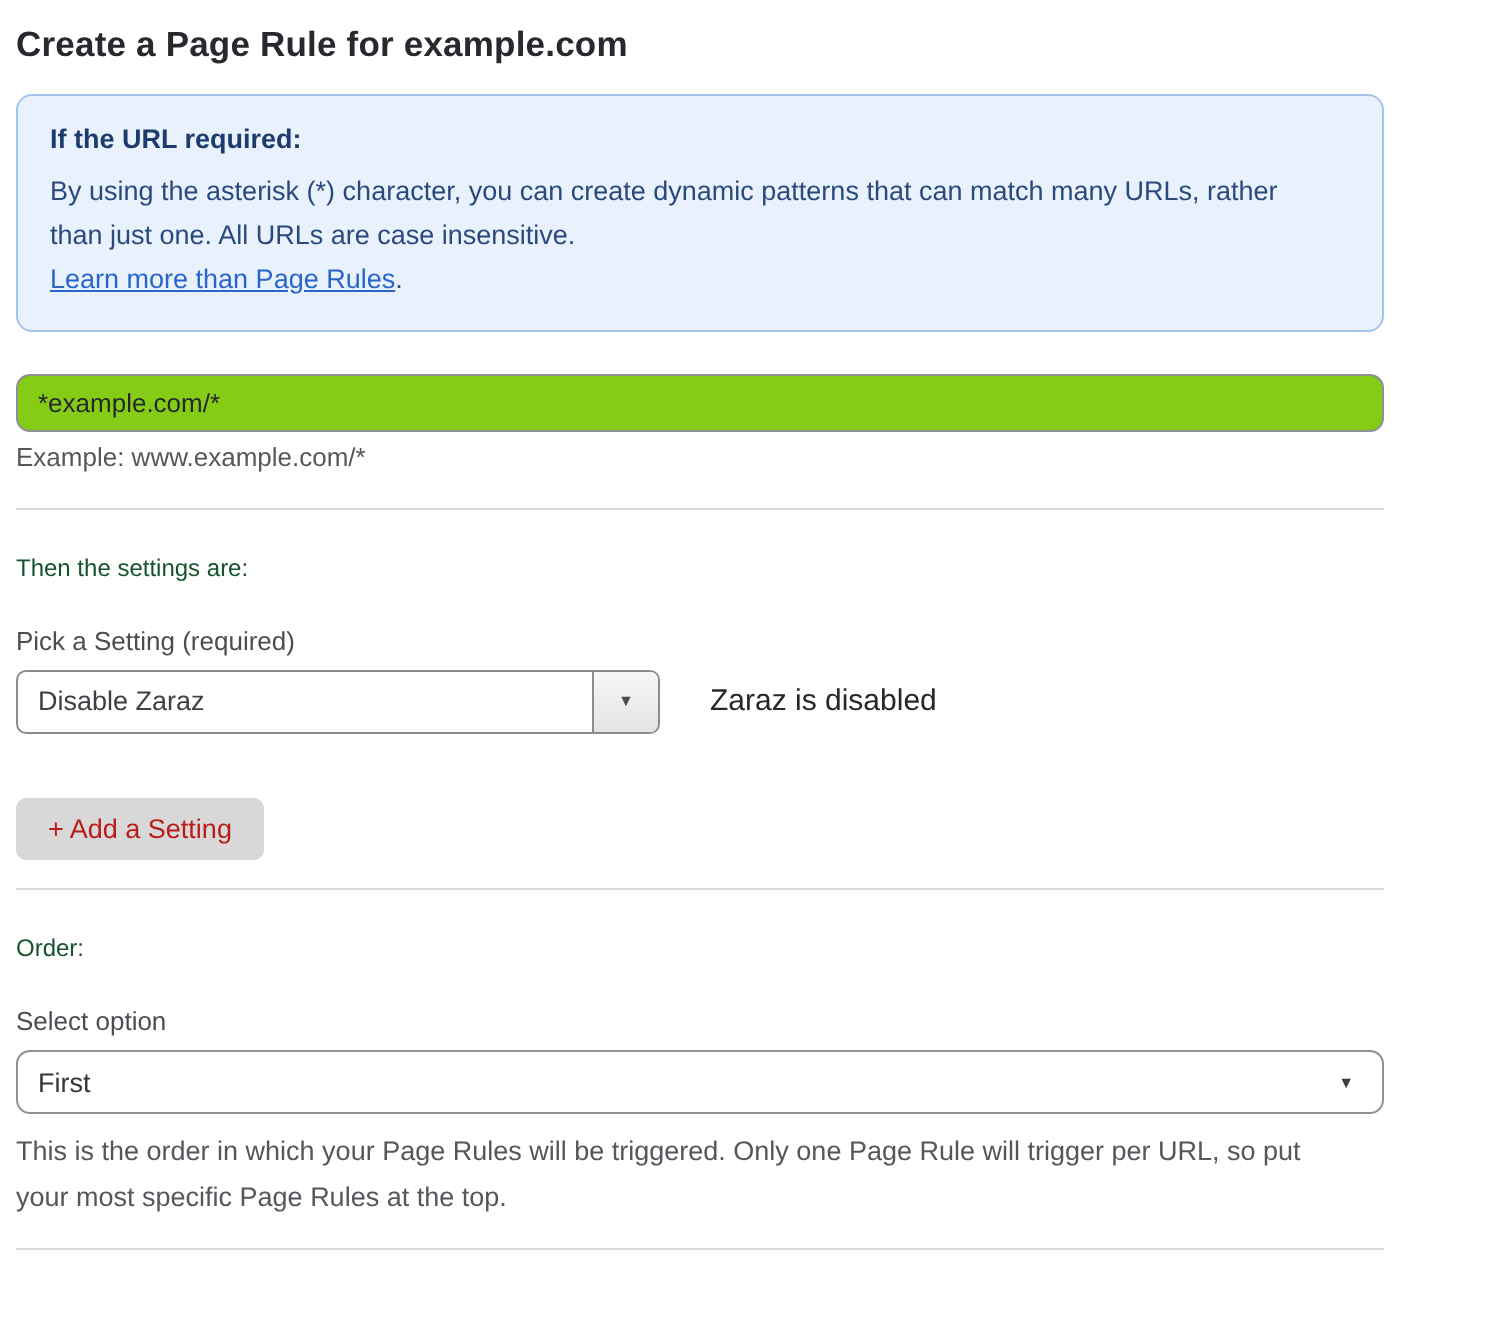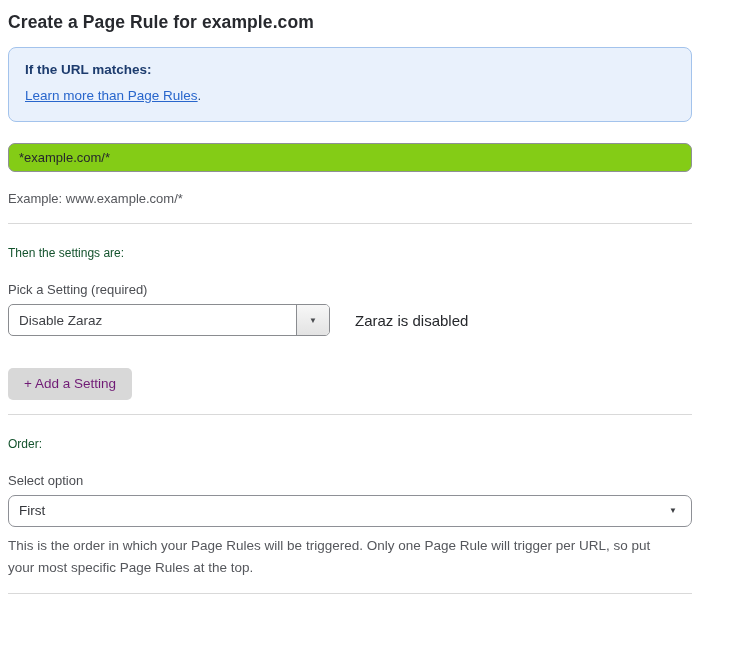--- a/index.html
+++ b/index.html
@@ -56,21 +56,21 @@
 
   
   .field-label {
     font-size: 13px;
     color: #4b4d52;
     margin-bottom: 7px;
   }
   .helper-text {
     font-size: 13px;
     color: #55575c;
-    margin-top: 17px;
+    margin-top: 3px;
     line-height: 1.6;
   }
 
   
   .url-input {
     width: 684px;
     height: 29px;
     background: #84cc16;
     border: 1px solid #8e9096;
     border-radius: 7px;
@@ -141,21 +141,21 @@
     display: inline-block;
     border: none;
     border-radius: 5px;
     font-family: "Liberation Sans", "DejaVu Sans", sans-serif;
     font-size: 13.5px;
     cursor: pointer;
     line-height: 1;
   }
   .btn-gray {
     background: #d8d8d8;
-    color: #701a75;
+    color: #b91c1c;
     padding: 9px 15px;
   }
 
   .add-setting-btn { padding: 9px 16px; }
 
   
   .order-select {
     width: 684px;
     height: 32px;
     border: 1px solid #8e9096;
@@ -181,21 +181,22 @@
 </style>
 </head>
 <body>
 
 <div class="page">
   <div class="content">
 
     <h1 class="page-title">Create a Page Rule for example.com</h1>
 
     <div class="info-box">
-      <div class="info-heading">If the URL matches:</div>
+      <div class="info-heading">If the URL required:</div>
+      <div class="info-body">By using the asterisk (*) character, you can create dynamic patterns that can match many URLs, rather than just one. All URLs are case insensitive.</div>
       <div class="info-link-row">
         <a class="info-link">Learn more than Page Rules</a><span class="info-link-suffix">.</span>
       </div>
     </div>
 
     <input class="url-input" type="text" value="*example.com/*" style="">
     <div class="helper-text">Example: www.example.com/*</div>
 
     <hr class="divider">
 

